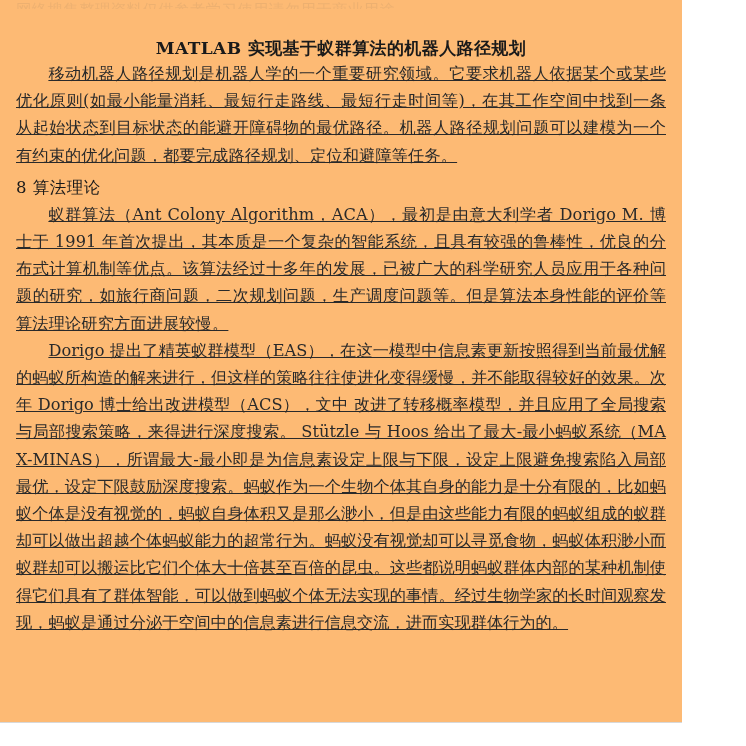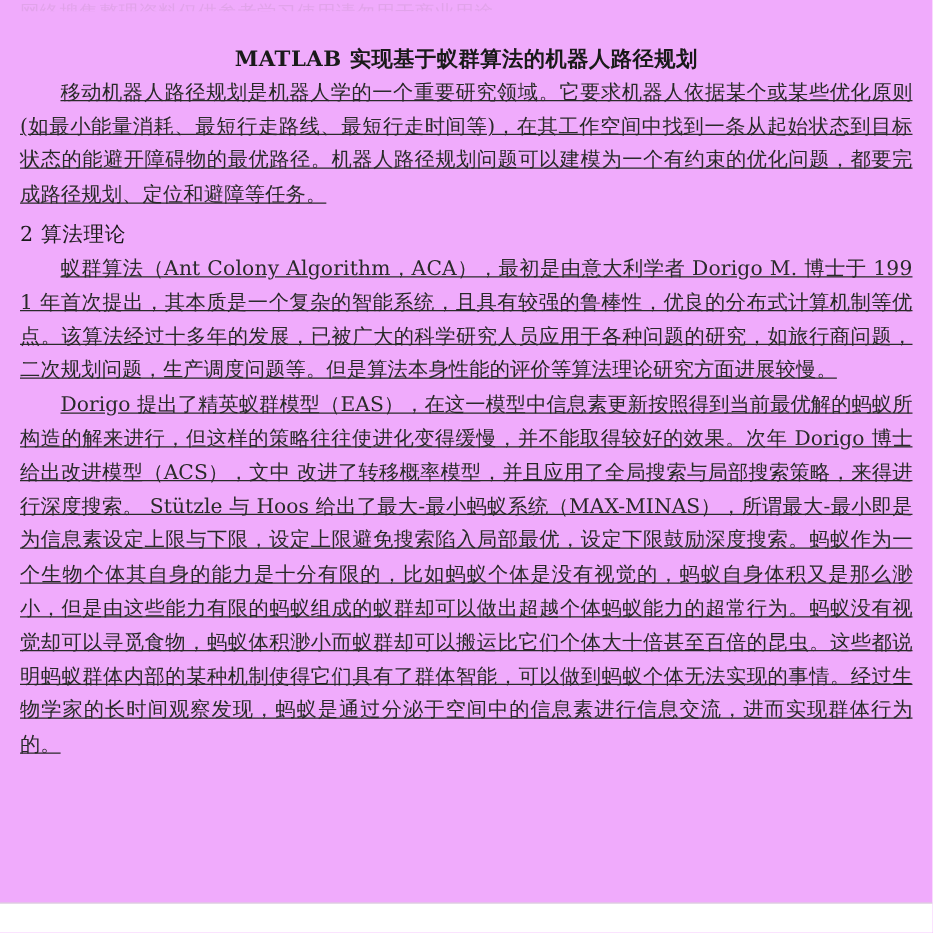--- a/index.html
+++ b/index.html
@@ -9,23 +9,23 @@
   }
   body {
     width: 746px;
     height: 746px;
     overflow: hidden;
     font-family: "DejaVu Serif", "Liberation Serif", serif;
     color: #1c1c1c;
   }
   .page {
     position: relative;
-    width: 746px;
+    width: 682px;
     height: 746px;
-    background: #f0abfc;
+    background: #fdba74;
     box-sizing: border-box;
     padding: 0 16px 0 16px;
   }
   .clipped-top {
     position: absolute;
     top: 0px;
     left: 16px;
     right: 16px;
     height: 9px;
     overflow: hidden;
@@ -100,21 +100,21 @@
 
   <h1 class="doc-title">MATLAB 实现基于蚁群算法的机器人路径规划</h1>
 
   <div class="flow">
 
     <div class="section">
       <p class="para">移动机器人路径规划是机器人学的一个重要研究领域。它要求机器人依据某个或某些优化原则(如最小能量消耗、最短行走路线、最短行走时间等)，在其工作空间中找到一条从起始状态到目标状态的能避开障碍物的最优路径。机器人路径规划问题可以建模为一个有约束的优化问题，都要完成路径规划、定位和避障等任务。</p>
     </div>
 
     <div class="section">
-      <div class="heading h-two">2 算法理论</div>
+      <div class="heading h-two">8 算法理论</div>
       <p class="para">蚁群算法（Ant Colony Algorithm，ACA），最初是由意大利学者 Dorigo M. 博士于 1991 年首次提出，其本质是一个复杂的智能系统，且具有较强的鲁棒性，优良的分布式计算机制等优点。该算法经过十多年的发展，已被广大的科学研究人员应用于各种问题的研究，如旅行商问题，二次规划问题，生产调度问题等。但是算法本身性能的评价等算法理论研究方面进展较慢。</p>
       <p class="para tight">Dorigo 提出了精英蚁群模型（EAS），在这一模型中信息素更新按照得到当前最优解的蚂蚁所构造的解来进行，但这样的策略往往使进化变得缓慢，并不能取得较好的效果。次年 Dorigo 博士给出改进模型（ACS），文中 改进了转移概率模型，并且应用了全局搜索与局部搜索策略，来得进行深度搜索。 Stützle 与 Hoos 给出了最大-最小蚂蚁系统（MAX-MINAS），所谓最大-最小即是为信息素设定上限与下限，设定上限避免搜索陷入局部最优，设定下限鼓励深度搜索。蚂蚁作为一个生物个体其自身的能力是十分有限的，比如蚂蚁个体是没有视觉的，蚂蚁自身体积又是那么渺小，但是由这些能力有限的蚂蚁组成的蚁群却可以做出超越个体蚂蚁能力的超常行为。蚂蚁没有视觉却可以寻觅食物，蚂蚁体积渺小而蚁群却可以搬运比它们个体大十倍甚至百倍的昆虫。这些都说明蚂蚁群体内部的某种机制使得它们具有了群体智能，可以做到蚂蚁个体无法实现的事情。经过生物学家的长时间观察发现，蚂蚁是通过分泌于空间中的信息素进行信息交流，进而实现群体行为的。</p>
     </div>
 
   </div>
 
   <div class="bottom-rule"></div>
   <div class="bottom-area"></div>
 
 </div>

